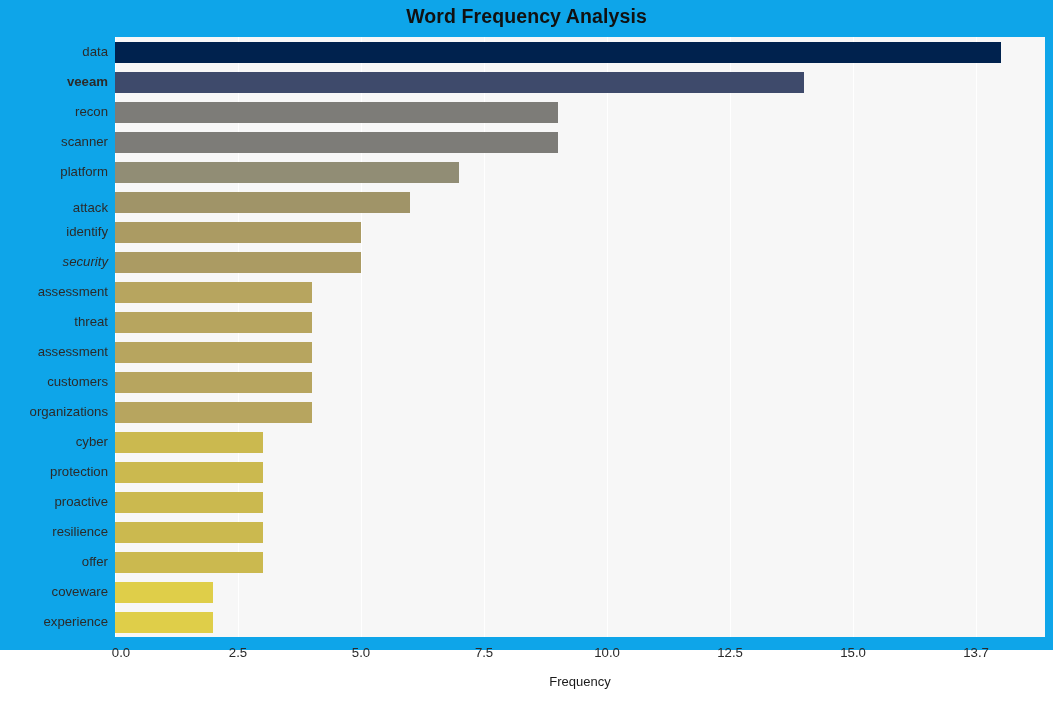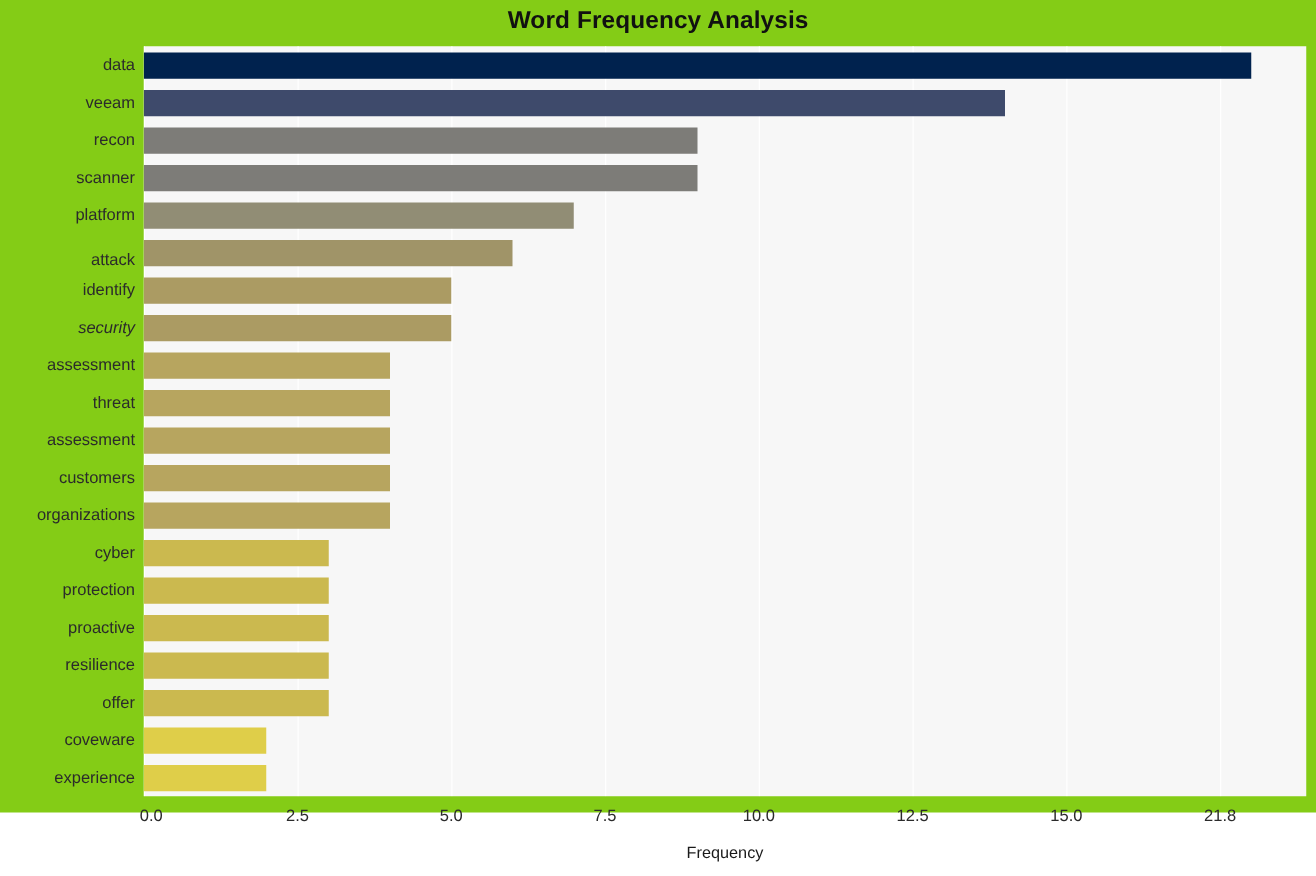--- a/index.html
+++ b/index.html
@@ -12,21 +12,21 @@
     height: 701px;
     font-family: "Liberation Sans", sans-serif;
     overflow: hidden;
     position: relative;
   }
   #figure {
     position: absolute;
     left: 0; top: 0;
     width: 1053px;
     height: 650px;
-    background: #84cc16;
+    background: #0ea5e9;
   }
   #chart-title {
     position: absolute;
     left: 0;
     top: 5px;
     width: 1053px;
     text-align: center;
     font-size: 19.5px;
     font-weight: bold;
     color: #111111;
@@ -134,21 +134,21 @@
         <div class="bar" title="proactive: 3" style="top: 454.5px; width: 147.619px; background: rgb(203, 185, 79);"></div>
         <div class="bar" title="resilience: 3" style="top: 484.5px; width: 147.619px; background: rgb(203, 185, 79);"></div>
         <div class="bar" title="offer: 3" style="top: 514.5px; width: 147.619px; background: rgb(203, 185, 79);"></div>
         <div class="bar" title="coveware: 2" style="top: 544.5px; width: 98.4127px; background: rgb(223, 206, 73);"></div>
         <div class="bar" title="experience: 2" style="top: 574.5px; width: 98.4127px; background: rgb(223, 206, 73);"></div>
       </div>
   </div>
 
   <div id="y-labels">
       <div class="y-label" style="top: 8px;">data</div>
-      <div class="y-label" style="top: 38px;">veeam</div>
+      <div class="y-label" style="top: 38px; font-weight: bold;">veeam</div>
       <div class="y-label" style="top: 68px;">recon</div>
       <div class="y-label" style="top: 98px;">scanner</div>
       <div class="y-label" style="top: 128px;">platform</div>
       <div class="y-label" style="top: 164px; padding-left: 12px;">attack</div>
       <div class="y-label" style="top: 188px;">identify</div>
       <div class="y-label" style="top: 218px; font-style: italic;">security</div>
       <div class="y-label" style="top: 248px;">assessment</div>
       <div class="y-label" style="top: 278px;">threat</div>
       <div class="y-label" style="top: 308px;">assessment</div>
       <div class="y-label" style="top: 338px;">customers</div>
@@ -162,18 +162,18 @@
       <div class="y-label" style="top: 578px;">experience</div>
     </div>
   <div id="x-labels">
       <div class="x-label" style="left: 121px;">0.0</div>
       <div class="x-label" style="left: 238.016px;">2.5</div>
       <div class="x-label" style="left: 361.032px;">5.0</div>
       <div class="x-label" style="left: 484.048px;">7.5</div>
       <div class="x-label" style="left: 607.063px;">10.0</div>
       <div class="x-label" style="left: 730.079px;">12.5</div>
       <div class="x-label" style="left: 853.095px;">15.0</div>
-      <div class="x-label" style="left: 976.111px;">21.8</div>
+      <div class="x-label" style="left: 976.111px;">13.7</div>
     </div>
 
   <div id="x-axis-title">Frequency</div>
 
 </div>
 
 </body></html>

